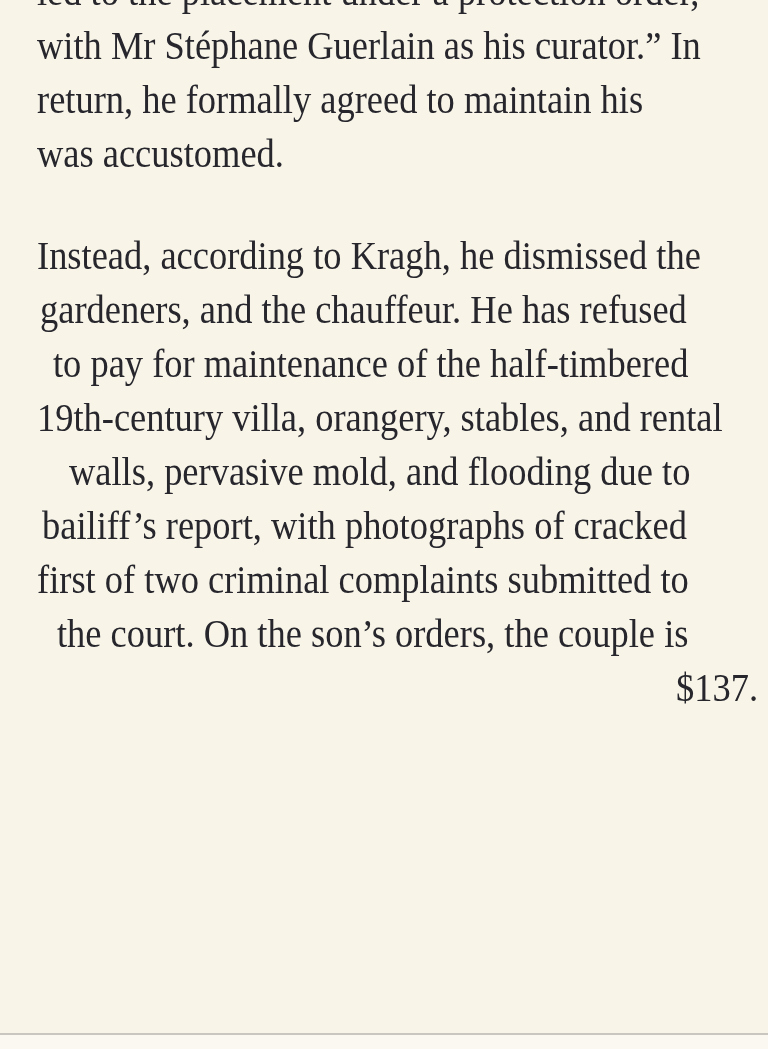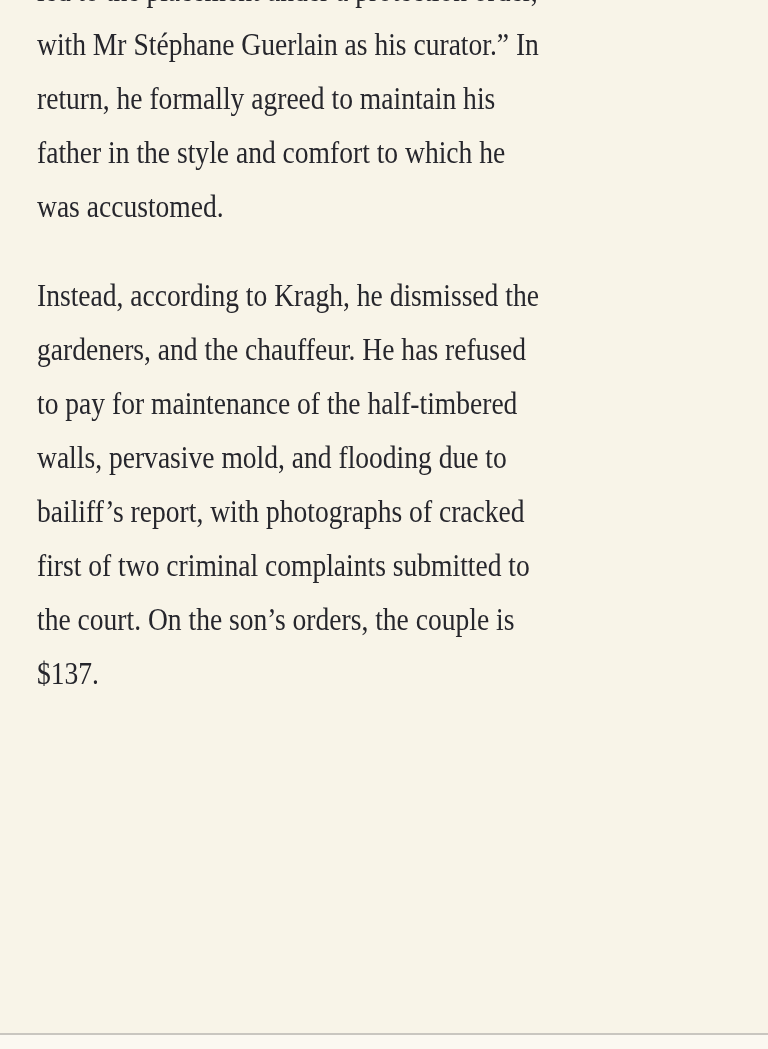--- a/index.html
+++ b/index.html
@@ -16,26 +16,26 @@
     overflow: hidden;
     background: var(--bg);
     font-family: "Liberation Serif", "DejaVu Serif", serif;
   }
   .text-col {
     position: absolute;
     left: 37px;
     top: 0;
     width: 731px;
     color: var(--fg);
-    font-size: 31px;
+    font-size: 41px;
     line-height: 54px;
   }
   .para { margin: 0; }
   .para-first { margin-top: -36px; }   
-  .para + .para { margin-top: 35px; }
+  .para + .para { margin-top: 48px; text-align: right; }
   .line {
     height: 54px;
     white-space: nowrap;
   }
   .line > span {
     display: inline-block;
     white-space: nowrap;
     line-height: 54px;
     transform-origin: 0 50%;
   }
@@ -58,27 +58,27 @@
 </style>
 </head>
 <body>
 
 <div class="page">
   <div class="text-col">
     <div class="para para-first">
         <div class="line"><span style="transform: scaleX(0.888728);">led to the placement under a protection order,</span></div>
         <div class="line"><span style="transform: scaleX(0.888728);">with Mr Stéphane Guerlain as his curator.” In</span></div>
         <div class="line"><span style="transform: scaleX(0.888728);">return, he formally agreed to maintain his</span></div>
-        <div class="line"><span style="transform: scaleX(0.888728);">father in the style and comfort to which he</span></div>
         <div class="line"><span style="transform: scaleX(0.888728);">was accustomed.</span></div>
       </div>
     <div class="para">
         <div class="line"><span style="transform: scaleX(0.888728);">Instead, according to Kragh, he dismissed the</span></div>
         <div class="line"><span style="transform: scaleX(0.888728);">gardeners, and the chauffeur. He has refused</span></div>
         <div class="line"><span style="transform: scaleX(0.888728);">to pay for maintenance of the half-timbered</span></div>
+        <div class="line"><span style="transform: scaleX(0.888728);">19th-century villa, orangery, stables, and rental</span></div>
         <div class="line"><span style="transform: scaleX(0.888728);">walls, pervasive mold, and flooding due to</span></div>
         <div class="line"><span style="transform: scaleX(0.888728);">bailiff’s report, with photographs of cracked</span></div>
         <div class="line"><span style="transform: scaleX(0.888728);">first of two criminal complaints submitted to</span></div>
         <div class="line"><span style="transform: scaleX(0.888728);">the court. On the son’s orders, the couple is</span></div>
         <div class="line"><span style="transform: scaleX(0.888728);">$137.</span></div>
       </div>
   </div>
   <div class="divider"></div>
   <div class="below-strip"></div>
 </div>

